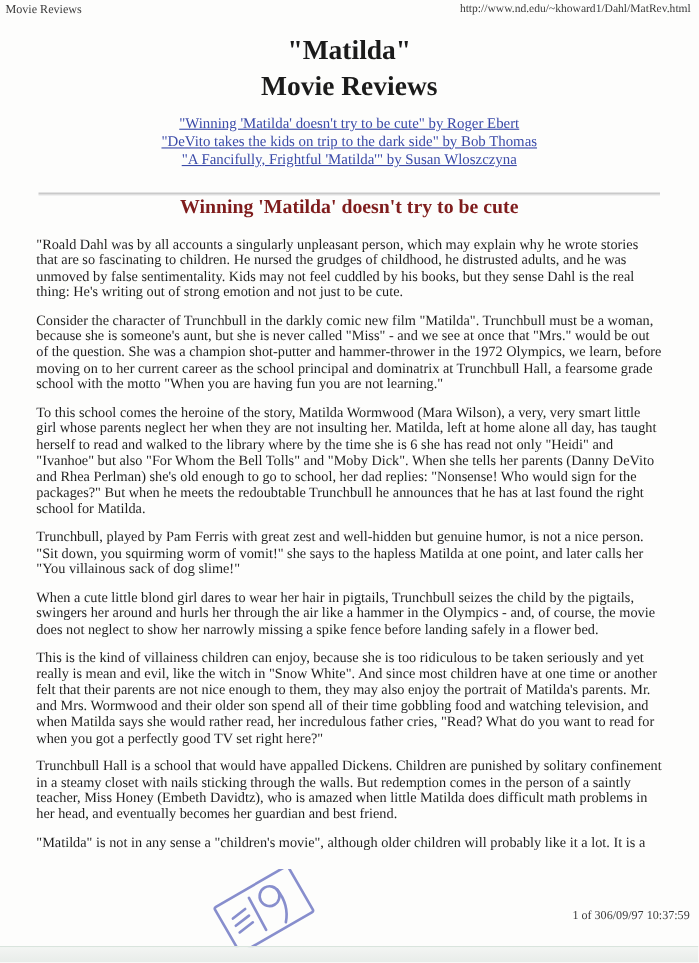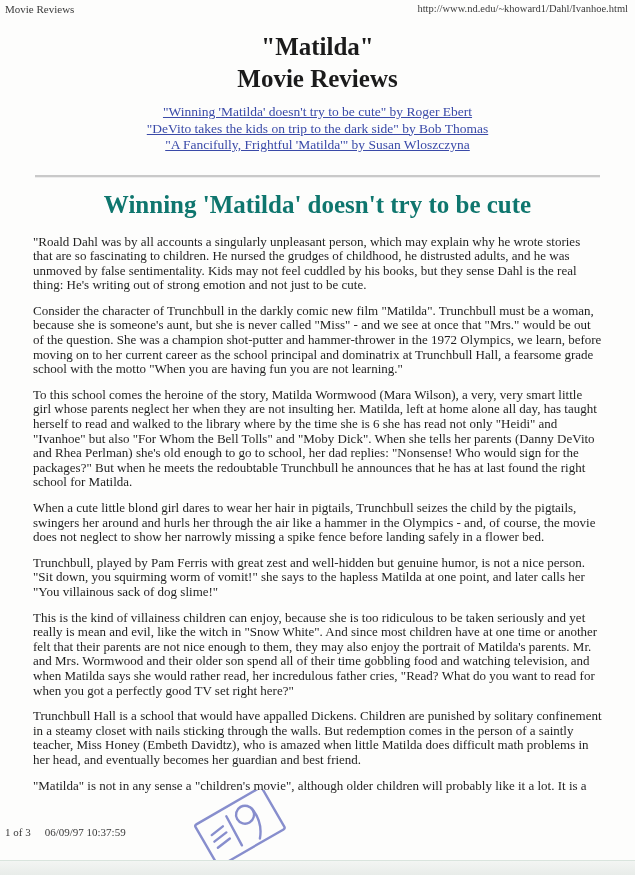--- a/index.html
+++ b/index.html
@@ -43,41 +43,40 @@
   .rule {
     margin: 21px 35px 0 35px;
     border: none;
     border-top: 2px solid #c9c9c9;
     border-bottom: 1px solid #ededed;
     height: 0;
   }
   .section-heading {
     text-align: center;
     font-weight: bold;
-    font-size: 25px;
-    margin-top: 13px;
-    color: #0f766e;
+    font-size: 18px;
+    margin-top: 0;
+    color: #7f1d1d;
   }
   .content {
     margin: 16px 33px 0 33px;
     font-size: 13px;
     line-height: 14.6px;
     text-align: left;
   }
   .content p { margin-bottom: 11px; }
   .page-footer {
     position: absolute;
     left: 0; right: 0;
     top: 826px;
     display: flex;
-    justify-content: flex-start;
+    justify-content: flex-end;
     padding: 0 8px 0 5px;
     font-size: 11px;
     color: #3a3a3a;
-    gap: 14px;
   }
   .annotation {
     position: absolute;
     left: 183px;
     top: 790px;
     width: 115px;
     height: 80px;
     pointer-events: none;
   }
   .scan-edge {
@@ -86,21 +85,21 @@
     height: 15px;
     background: linear-gradient(#f3f5f3, #e8ece9);
     border-top: 1px solid #d9e4dd;
   }
 </style>
 </head>
 <body>
 
 <div class="print-header">
   <span>Movie Reviews</span>
-  <span class="url">http://www.nd.edu/~khoward1/Dahl/Ivanhoe.html</span>
+  <span class="url">http://www.nd.edu/~khoward1/Dahl/MatRev.html</span>
 </div>
 
 <div class="doc-title">
   <div>"Matilda"</div>
   <div>Movie Reviews</div>
 </div>
 
 <div class="links-block">
   <div><a>"Winning 'Matilda' doesn't try to be cute" by Roger Ebert</a></div>
   <div><a>"DeVito takes the kids on trip to the dark side" by Bob Thomas</a></div>
@@ -108,22 +107,22 @@
 </div>
 
 <hr class="rule">
 
 <div class="section-heading">Winning 'Matilda' doesn't try to be cute</div>
 
 <div class="content">
   <p>"Roald Dahl was by all accounts a singularly unpleasant person, which may explain why he wrote stories that are so fascinating to children. He nursed the grudges of childhood, he distrusted adults, and he was unmoved by false sentimentality. Kids may not feel cuddled by his books, but they sense Dahl is the real thing: He's writing out of strong emotion and not just to be cute.</p>
   <p>Consider the character of Trunchbull in the darkly comic new film "Matilda". Trunchbull must be a woman, because she is someone's aunt, but she is never called "Miss" - and we see at once that "Mrs." would be out of the question. She was a champion shot-putter and hammer-thrower in the 1972 Olympics, we learn, before moving on to her current career as the school principal and dominatrix at Trunchbull Hall, a fearsome grade school with the motto "When you are having fun you are not learning."</p>
   <p>To this school comes the heroine of the story, Matilda Wormwood (Mara Wilson), a very, very smart little girl whose parents neglect her when they are not insulting her. Matilda, left at home alone all day, has taught herself to read and walked to the library where by the time she is 6 she has read not only "Heidi" and "Ivanhoe" but also "For Whom the Bell Tolls" and "Moby Dick". When she tells her parents (Danny DeVito and Rhea Perlman) she's old enough to go to school, her dad replies: "Nonsense! Who would sign for the packages?" But when he meets the redoubtable Trunchbull he announces that he has at last found the right school for Matilda.</p>
+  <p>Trunchbull, played by Pam Ferris with great zest and well-hidden but genuine humor, is not a nice person. "Sit down, you squirming worm of vomit!" she says to the hapless Matilda at one point, and later calls her "You villainous sack of dog slime!"</p>
   <p>When a cute little blond girl dares to wear her hair in pigtails, Trunchbull seizes the child by the pigtails, swingers her around and hurls her through the air like a hammer in the Olympics - and, of course, the movie does not neglect to show her narrowly missing a spike fence before landing safely in a flower bed.</p>
-  <p>Trunchbull, played by Pam Ferris with great zest and well-hidden but genuine humor, is not a nice person. "Sit down, you squirming worm of vomit!" she says to the hapless Matilda at one point, and later calls her "You villainous sack of dog slime!"</p>
   <p>This is the kind of villainess children can enjoy, because she is too ridiculous to be taken seriously and yet really is mean and evil, like the witch in "Snow White". And since most children have at one time or another felt that their parents are not nice enough to them, they may also enjoy the portrait of Matilda's parents. Mr. and Mrs. Wormwood and their older son spend all of their time gobbling food and watching television, and when Matilda says she would rather read, her incredulous father cries, "Read? What do you want to read for when you got a perfectly good TV set right here?"</p>
   <p>Trunchbull Hall is a school that would have appalled Dickens. Children are punished by solitary confinement in a steamy closet with nails sticking through the walls. But redemption comes in the person of a saintly teacher, Miss Honey (Embeth Davidtz), who is amazed when little Matilda does difficult math problems in her head, and eventually becomes her guardian and best friend.</p>
   <p>"Matilda" is not in any sense a "children's movie", although older children will probably like it a lot. It is a</p>
 </div>
 
 <div class="page-footer">
   <span>1 of 3</span>
   <span>06/09/97 10:37:59</span>
 </div>
 

